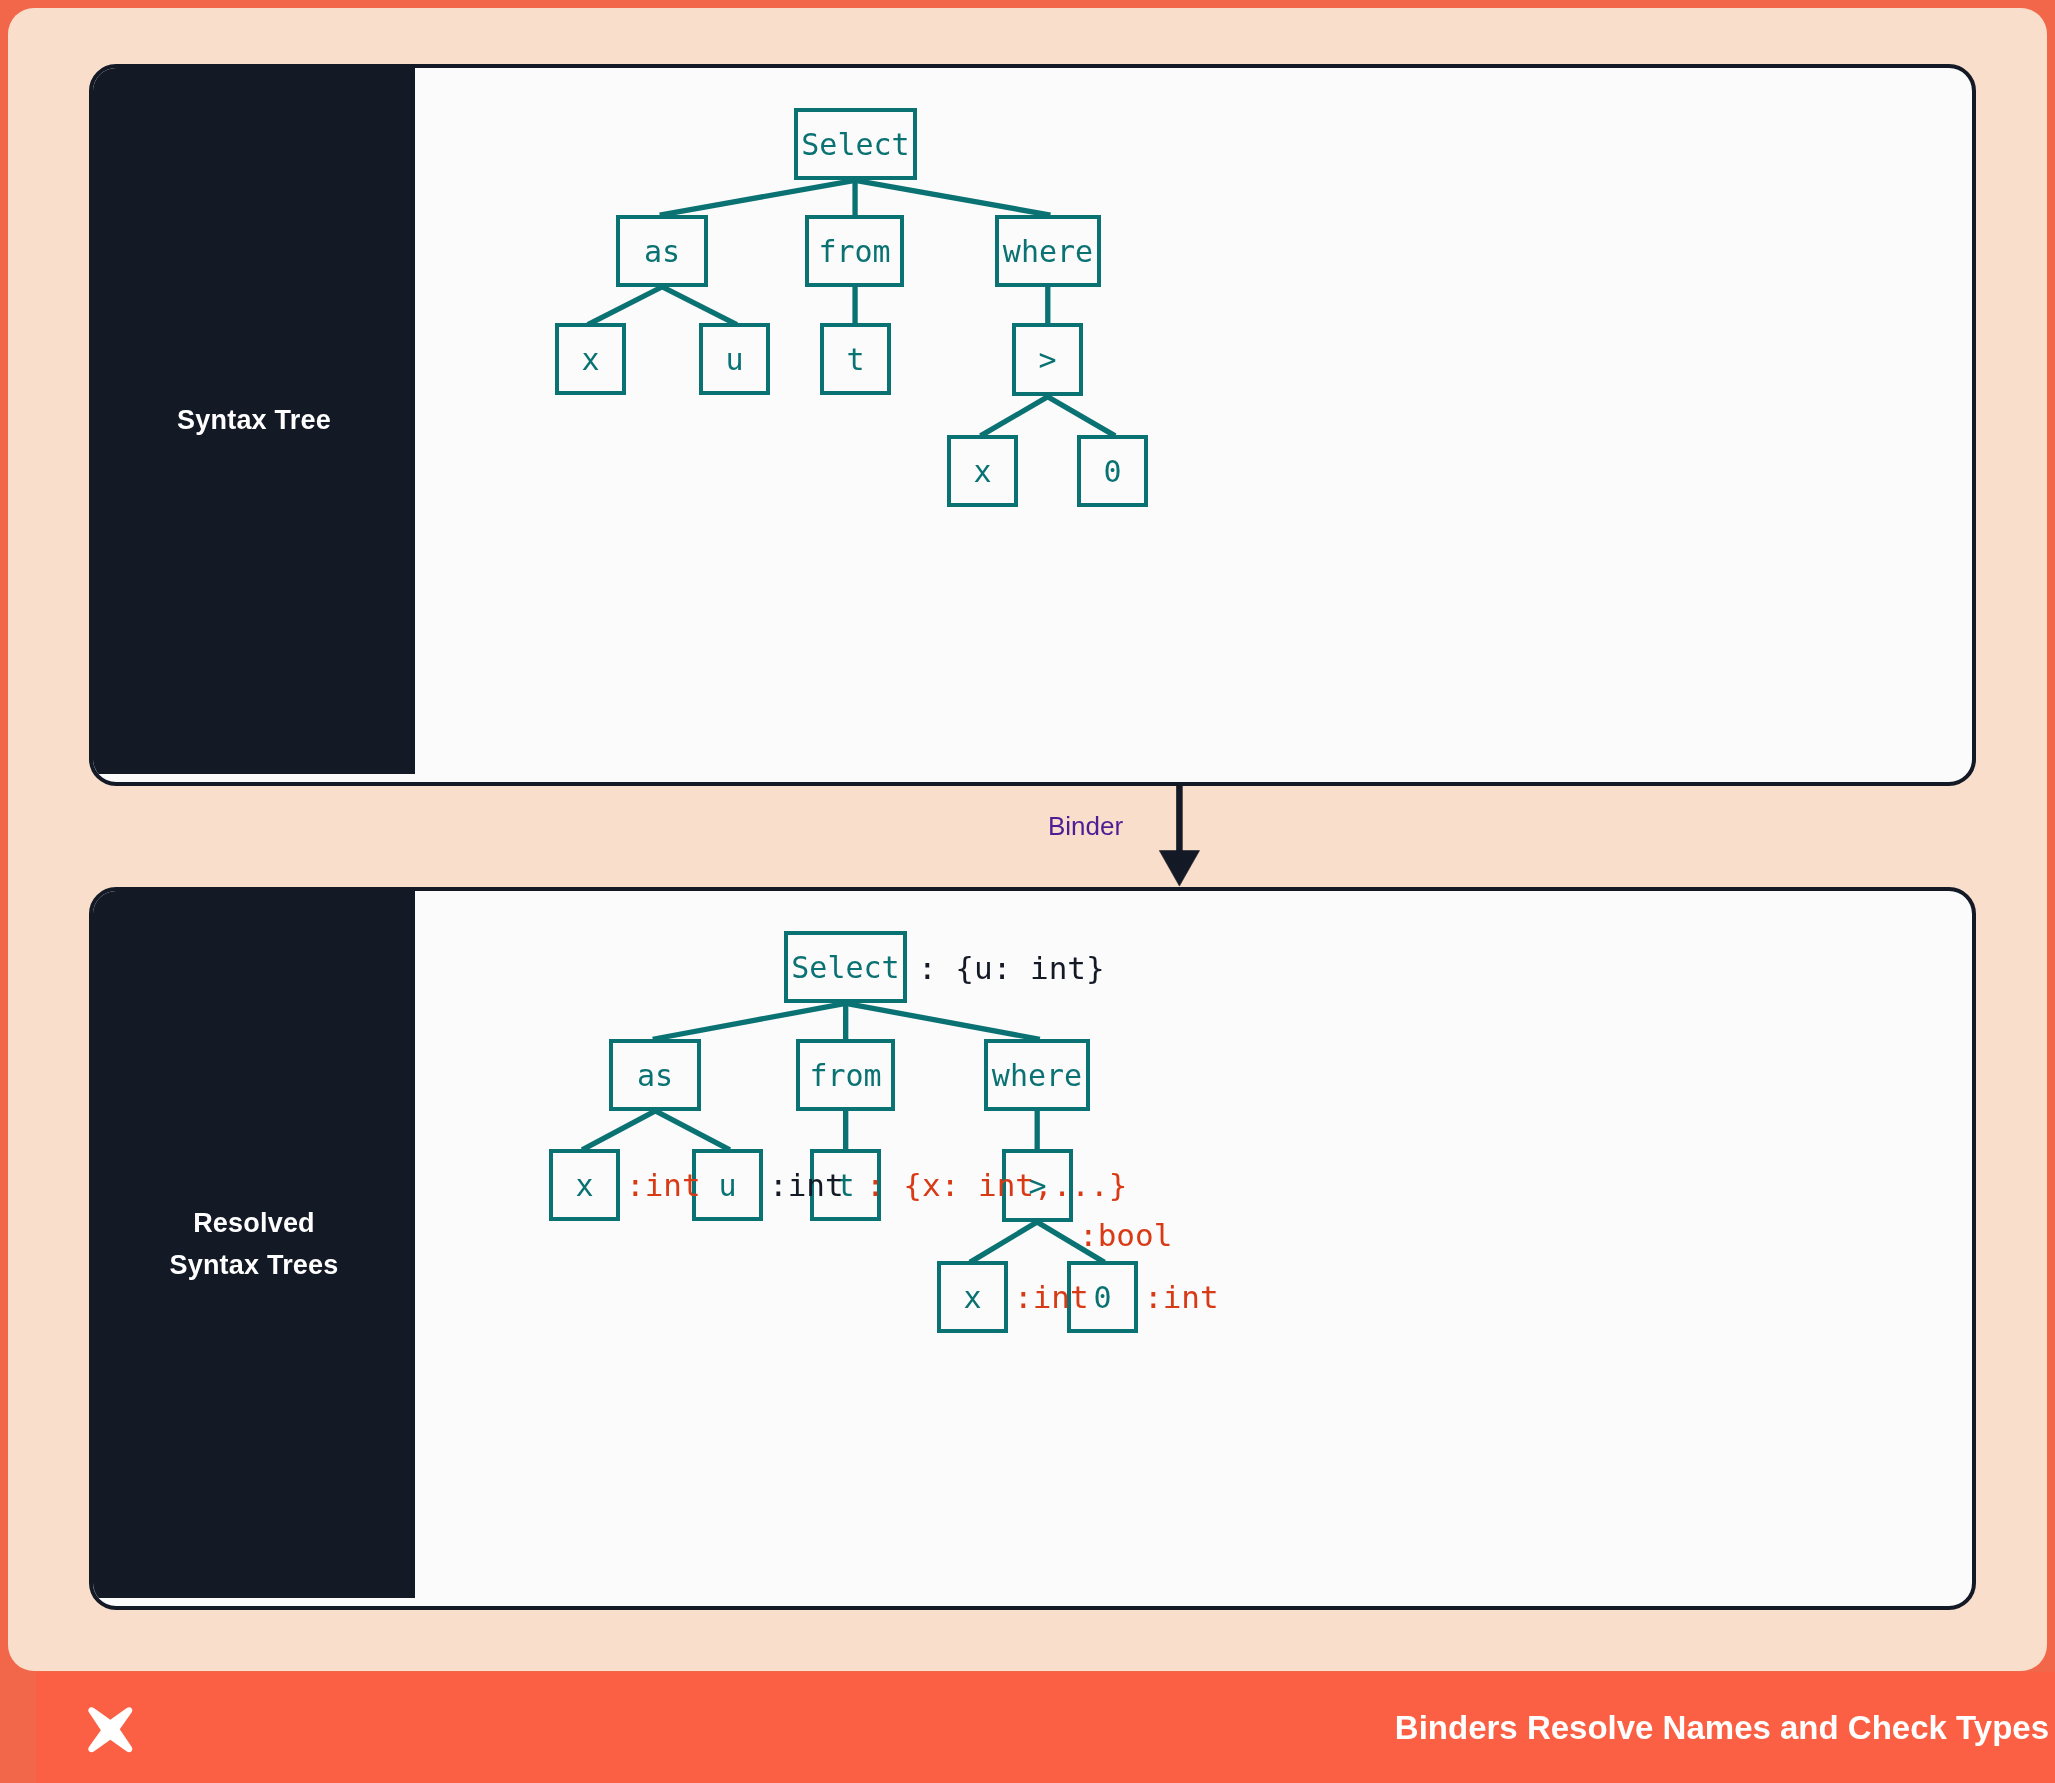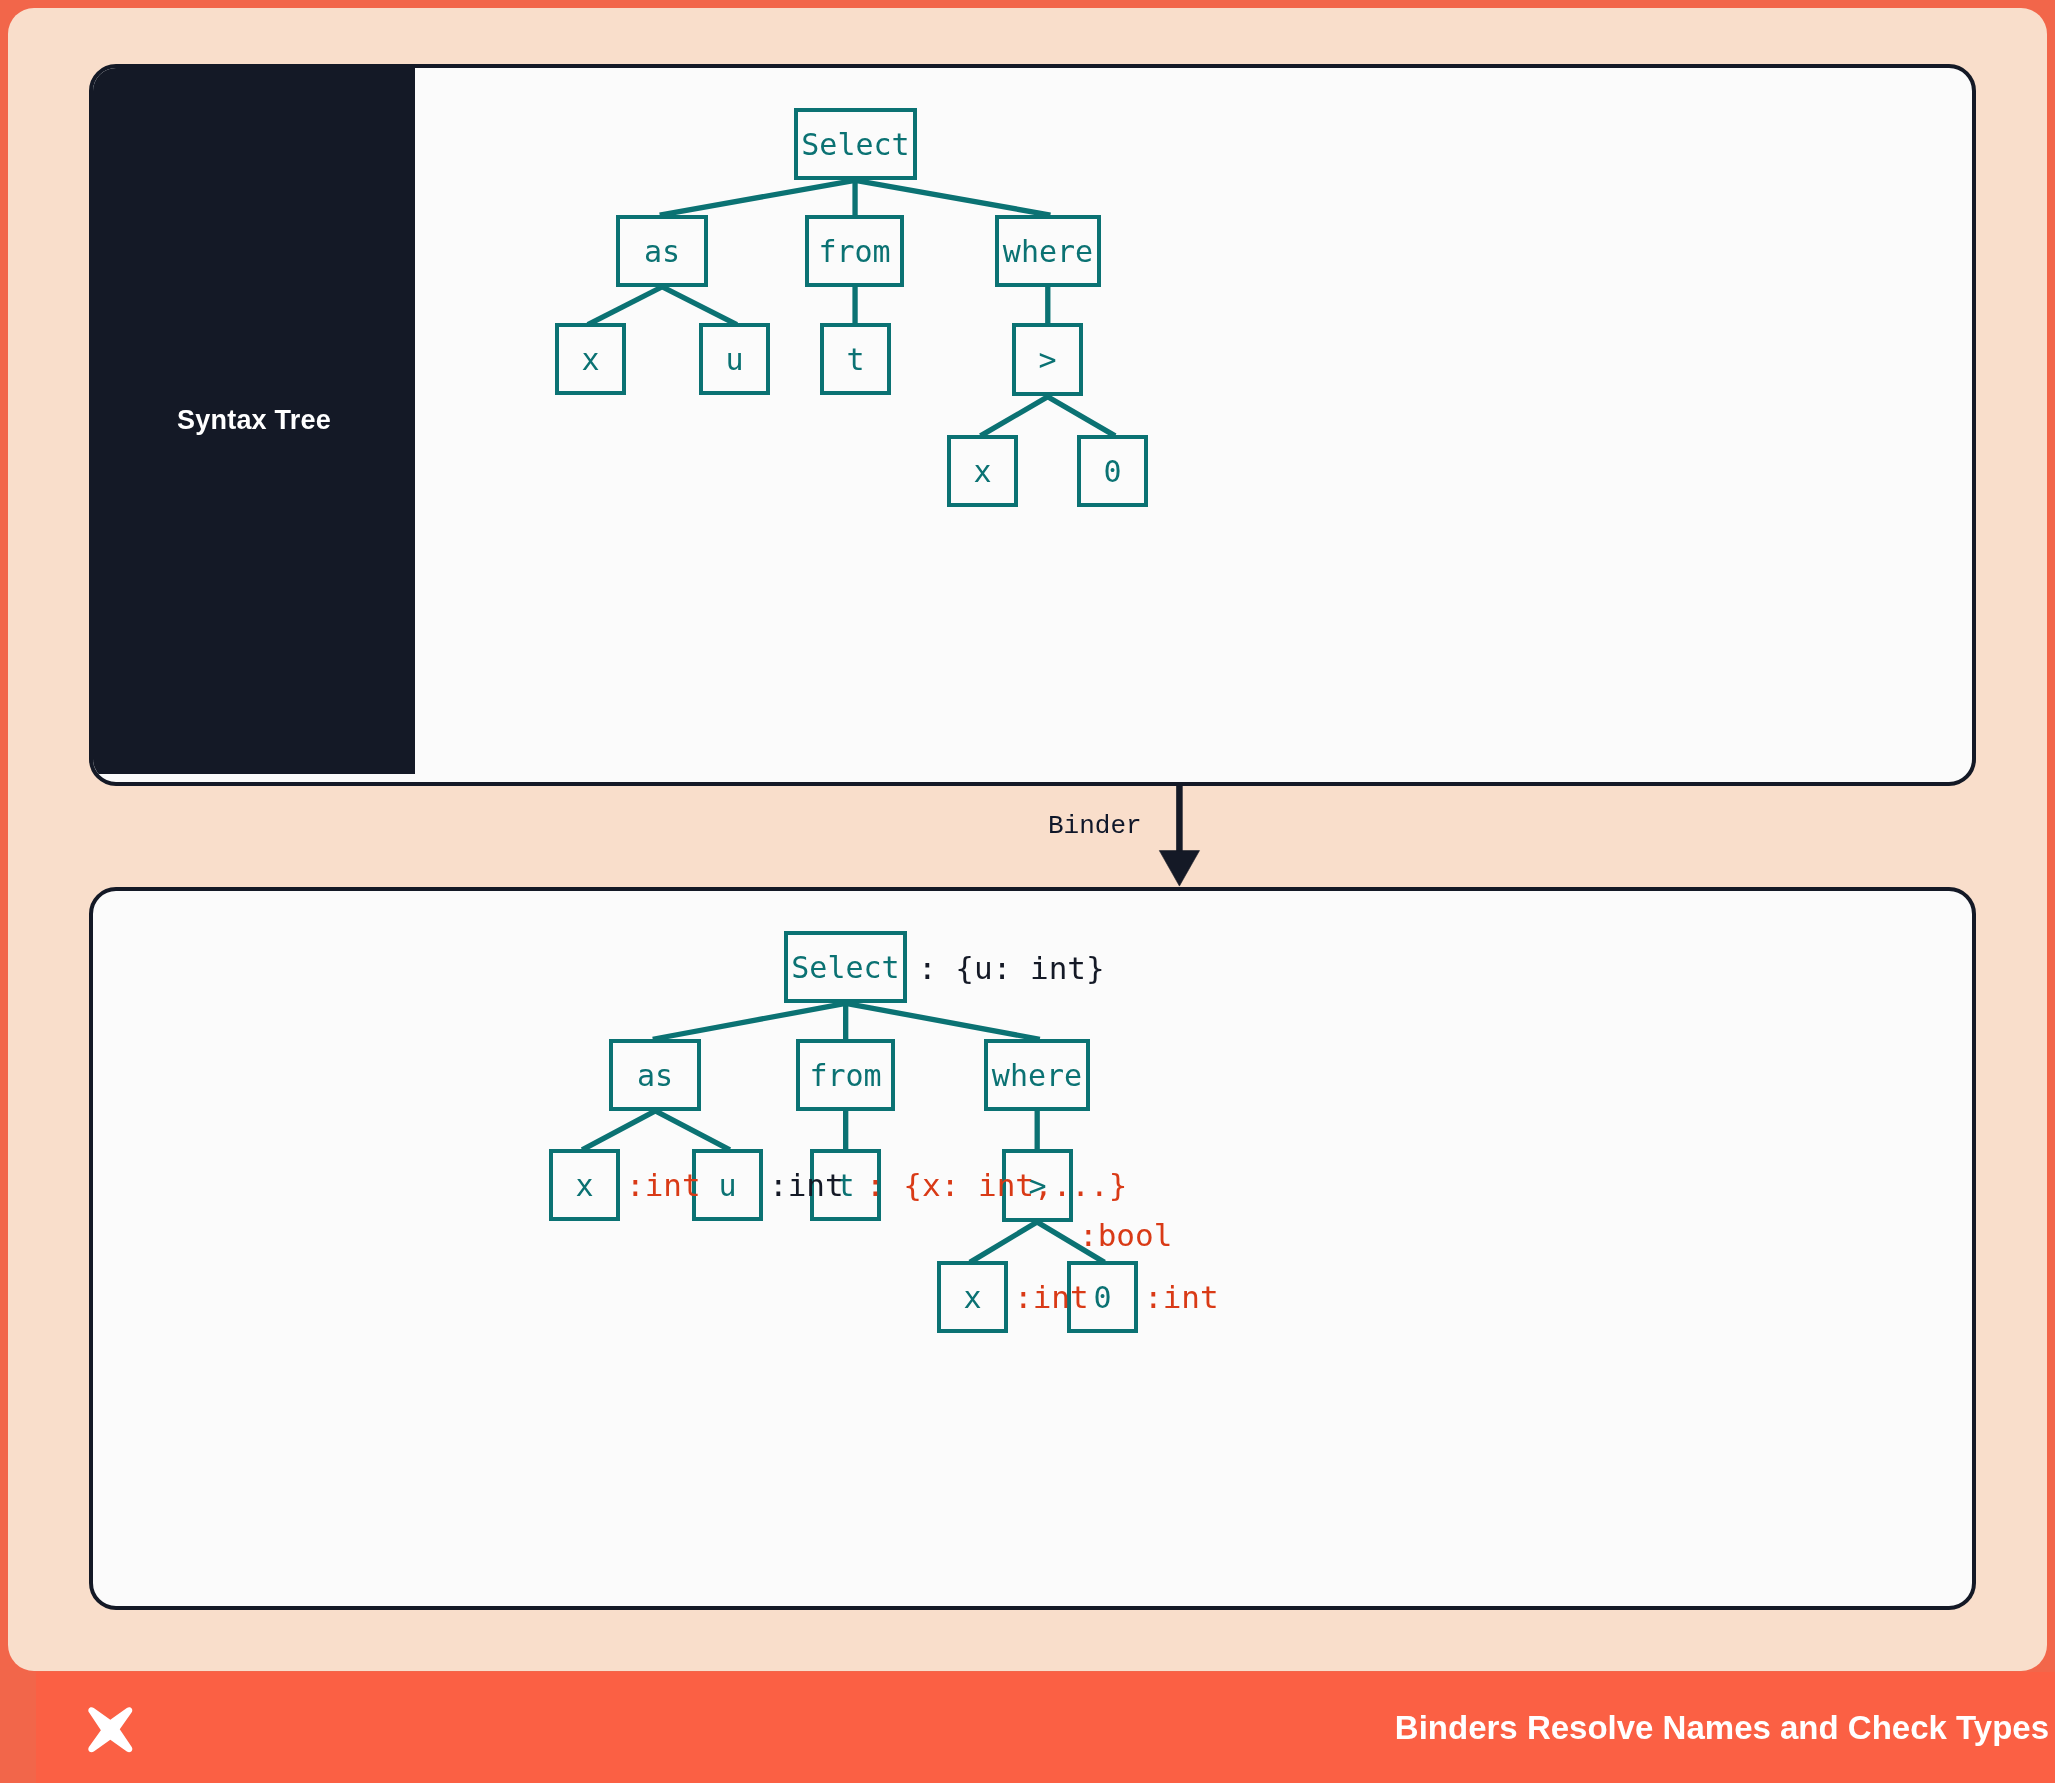--- a/index.html
+++ b/index.html
@@ -60,22 +60,22 @@
     font-size:31px;font-weight:normal;
     white-space:pre;
     z-index:4;
   }
   .ann.red{color:#D93A16;}
   .ann.dark{color:#141926;}
 
   
   .binder-label{
     position:absolute;left:1048px;top:811px;
-    font-family:Liberation Mono, monospace;
-    font-size:26px;color:#0f172a;
+    font-family:Liberation Sans, sans-serif;
+    font-size:26px;color:#4c1d95;
   }
   #binder-svg{position:absolute;left:0;top:0;width:2056px;height:1784px;pointer-events:none;}
 
   
   .footer{
     position:absolute;left:0;bottom:0;width:2056px;height:112px;
     background:#FB6044;
     display:flex;align-items:center;margin-left:36px;
   }
   .logo{
@@ -134,20 +134,26 @@
 
   <div class="binder-label">Binder</div>
   <svg id="binder-svg" viewBox="0 0 3476 3016" width="2056" height="1784">
     <g stroke="#141926" fill="#141926">
       <line x1="1994" y1="1328" x2="1994" y2="1443" stroke-width="11"></line>
       <polygon points="1960,1438 2028,1438 1994,1498"></polygon>
     </g>
   </svg>
 
   <div class="panel" id="panel-bottom">
+    <div class="panel-sidebar">
+      <div>
+        <div>Resolved</div>
+        <div>Syntax Trees</div>
+      </div>
+    </div>
     <div class="panel-canvas">
 
       <svg width="1560" height="714" viewBox="0 0 2638 1208">
         <g stroke="#0B7273" stroke-width="9" fill="none" stroke-linecap="square">
 
           <line x1="728" y1="190" x2="406" y2="250"></line>
           <line x1="728" y1="190" x2="728" y2="250"></line>
           <line x1="728" y1="190" x2="1052" y2="250"></line>
 
           <line x1="406" y1="372" x2="286" y2="436"></line>

